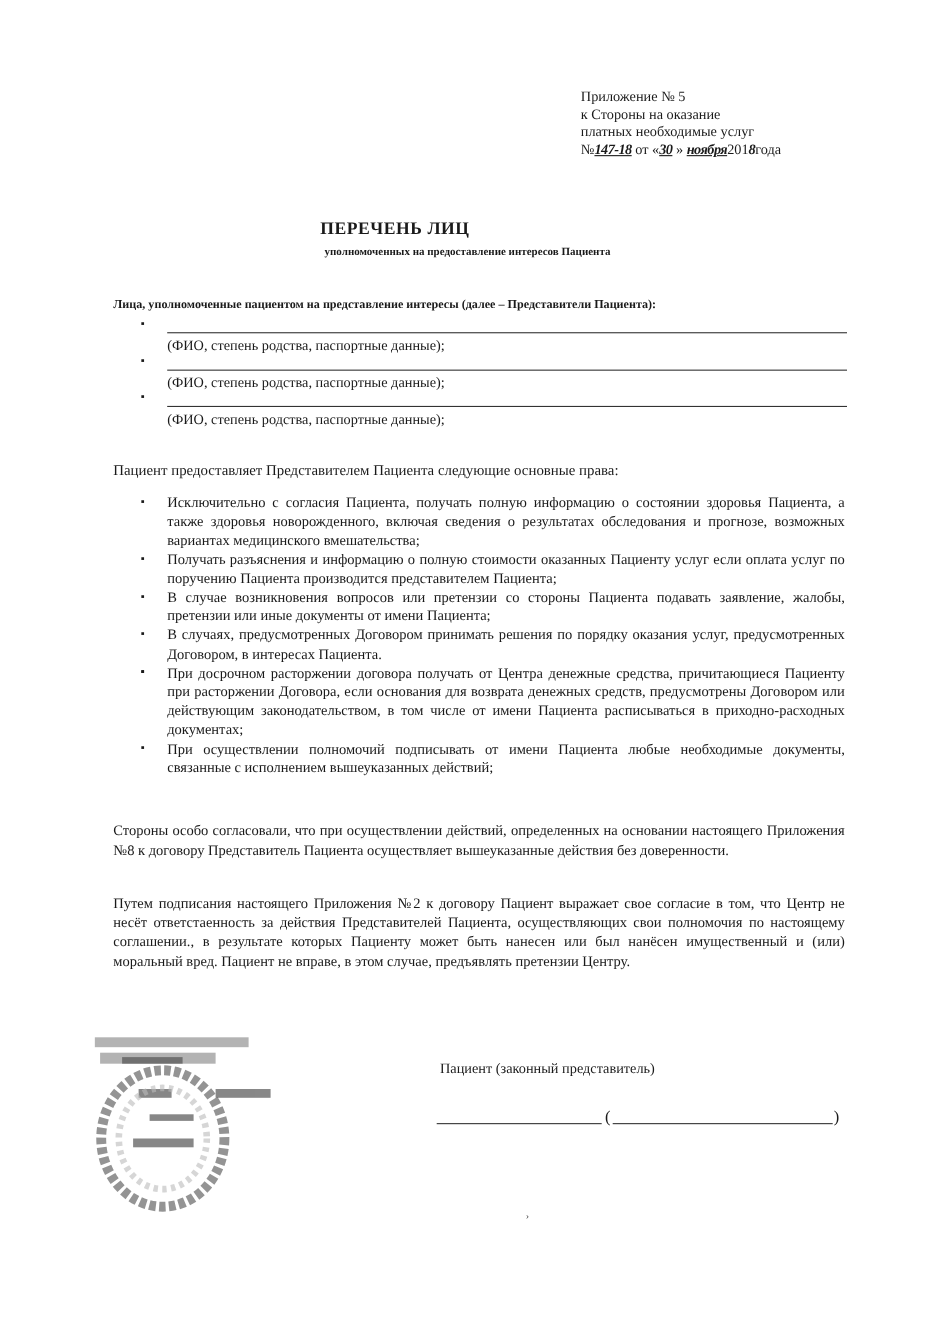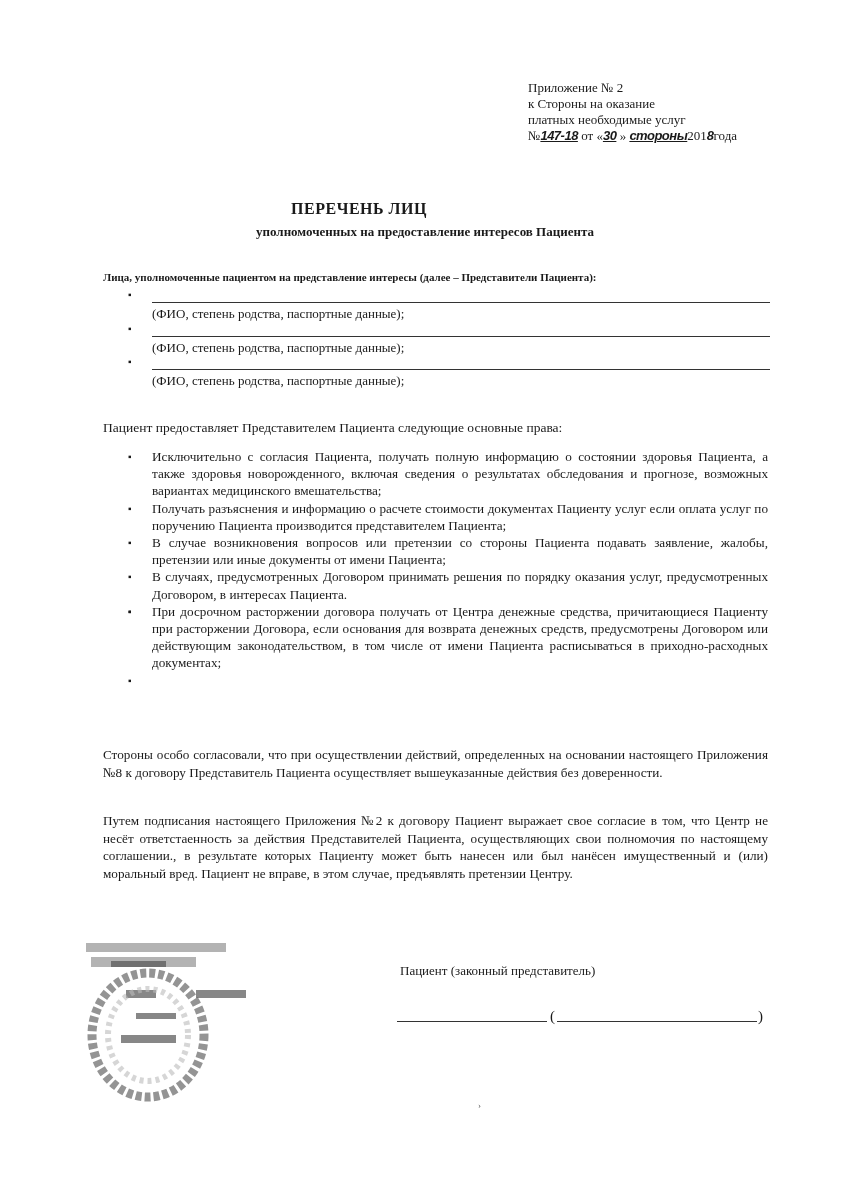--- a/index.html
+++ b/index.html
@@ -2,23 +2,23 @@
 <html><head>
 <meta charset="utf-8">
 <style>
   html, body { margin: 0; padding: 0; background: #ffffff; }
   body {
     width: 850px; height: 1202px; position: relative; overflow: hidden;
     font-family: "Liberation Serif", "DejaVu Serif", serif;
     color: #1a1a1a;
   }
   .hdr-line { position: absolute; left: 528px; font-size: 13px; line-height: 16px; white-space: nowrap; }
-  .hw { font-family: Liberation Sans, sans-serif; font-style: italic; font-weight: bold; text-decoration: underline; letter-spacing: -0.5px; text-align: right; }
+  .hw { font-family: Liberation Serif, serif; font-style: italic; font-weight: bold; text-decoration: underline; letter-spacing: -0.5px; text-align: right; }
   .title { position: absolute; left: 0; width: 718px; text-align: center; top: 200px; font-size: 16px; font-weight: bold; letter-spacing: 0.5px; }
-  .subtitle { position: absolute; left: 0; width: 850px; text-align: center; top: 224px; font-size: 13px; font-weight: bold; }
+  .subtitle { position: absolute; left: 0; width: 850px; text-align: center; top: 224px; font-size: 10px; font-weight: bold; }
   .intro { position: absolute; left: 103px; top: 271px; font-size: 11px; font-weight: bold; white-space: nowrap; }
   .rep { position: absolute; left: 128px; width: 642px; height: 34px; }
   .rep .dot { position: absolute; left: 0; top: 0; font-size: 10px; line-height: 10px; }
   .rep .line { position: absolute; left: 24px; right: 0; top: 12px; border-top: 1px solid #333; }
   .rep .caption { position: absolute; left: 24px; top: 16px; font-size: 13px; white-space: nowrap; }
   .rights-head { position: absolute; left: 103px; top: 420px; font-size: 13.5px; font-weight: normal; white-space: nowrap; }
   ul.rights { position: absolute; left: 128px; top: 448px; width: 640px; margin: 0; padding: 0; list-style: none; }
   ul.rights li { position: relative; padding-left: 24px; font-size: 13.2px; line-height: 17.2px; text-align: justify; }
   ul.rights li .bullet { position: absolute; left: 0; top: 0; font-size: 10px; }
   .para { position: absolute; left: 103px; width: 665px; font-size: 13.2px; line-height: 17.5px; text-align: justify; }
@@ -26,28 +26,28 @@
   .sig-label { position: absolute; left: 400px; top: 963px; font-size: 13px; white-space: nowrap; }
   .sig-line1 { position: absolute; left: 397px; top: 1021px; width: 150px; border-top: 1px solid #333; }
   .paren { position: absolute; top: 1008px; font-size: 15px; }
   .sig-line2 { position: absolute; left: 557px; top: 1021px; width: 200px; border-top: 1px solid #333; }
   .mark { position: absolute; left: 478px; top: 1100px; font-size: 9px; color: #555; }
 </style>
 </head>
 <body>
 
 <div>
-  <div class="hdr-line" style="top:80px">Приложение № 2</div>
+  <div class="hdr-line" style="top:80px">Приложение № 5</div>
   <div class="hdr-line" style="top:96px">к Стороны на оказание</div>
   <div class="hdr-line" style="top:112px">платных необходимые услуг</div>
   <div class="hdr-line" style="top:128px">
     <span>№</span><span class="hw">147-18</span>
     <span>от «</span><span class="hw">30</span>
     <span>»</span>
-    <span class="hw">стороны</span><span>201</span><span class="hw" style="text-decoration:none">8</span><span>года</span>
+    <span class="hw">ноября</span><span>201</span><span class="hw" style="text-decoration:none">8</span><span>года</span>
   </div>
 </div>
 
 <div class="title">ПЕРЕЧЕНЬ ЛИЦ</div>
 <div class="subtitle">уполномоченных на предоставление интересов Пациента</div>
 
 <div class="intro">Лица, уполномоченные пациентом на представление интересы (далее – Представители Пациента):</div>
 
 <div class="rep" style="top:290px">
   <span class="dot">▪</span>
@@ -61,26 +61,26 @@
 </div>
 <div class="rep" style="top:357px">
   <span class="dot">▪</span>
   <div class="line"></div>
   <div class="caption">(ФИО, степень родства, паспортные данные);</div>
 </div>
 
 <div class="rights-head">Пациент предоставляет Представителем Пациента следующие основные права:</div>
 <ul class="rights">
   <li><span class="bullet">▪</span><span>Исключительно с согласия Пациента, получать   полную   информацию о состоянии здоровья Пациента, а  также  здоровья новорожденного, включая сведения о результатах обследования и прогнозе, возможных вариантах медицинского вмешательства;</span></li>
-  <li><span class="bullet">▪</span><span>Получать разъяснения и информацию о расчете стоимости документах Пациенту услуг если оплата услуг по поручению Пациента производится представителем Пациента;</span></li>
+  <li><span class="bullet">▪</span><span>Получать разъяснения и информацию о полную стоимости оказанных Пациенту услуг если оплата услуг по поручению Пациента производится представителем Пациента;</span></li>
   <li><span class="bullet">▪</span><span>В случае возникновения вопросов или претензии со стороны Пациента подавать заявление, жалобы, претензии или иные документы от имени Пациента;</span></li>
   <li><span class="bullet">▪</span><span>В случаях, предусмотренных Договором принимать решения по порядку оказания услуг, предусмотренных Договором, в интересах Пациента.</span></li>
   <li><span class="bullet">▪</span></li>
   <li><span class="bullet">▪</span><span>При досрочном расторжении договора получать от Центра денежные средства, причитающиеся Пациенту при расторжении Договора, если основания для возврата денежных средств, предусмотрены Договором или действующим законодательством, в том числе от имени Пациента расписываться в приходно-расходных документах;</span></li>
-  <li><span class="bullet">▪</span></li>
+  <li><span class="bullet">▪</span><span>При осуществлении полномочий подписывать от имени Пациента любые необходимые документы, связанные с исполнением вышеуказанных действий;</span></li>
 </ul>
 
 <div class="para" style="top:746px">Стороны особо согласовали, что при осуществлении действий, определенных на основании настоящего Приложения №8 к договору Представитель Пациента осуществляет вышеуказанные действия без доверенности.</div>
 <div class="para" style="top:812px">Путем подписания настоящего Приложения №2 к договору Пациент выражает свое согласие в том, что Центр не несёт ответстаенность за действия Представителей Пациента, осуществляющих свои полномочия по настоящему соглашении., в результате которых Пациенту может быть нанесен или был нанёсен имущественный и (или) моральный вред. Пациент не вправе, в этом случае, предъявлять претензии  Центру.</div>
 
 <svg class="stamp" viewBox="0 0 165 170">
   <g fill="#9a9a9a" opacity="0.75">
     <rect x="0" y="8" width="140" height="9"></rect>
     <rect x="5" y="22" width="105" height="10"></rect>
   </g>

